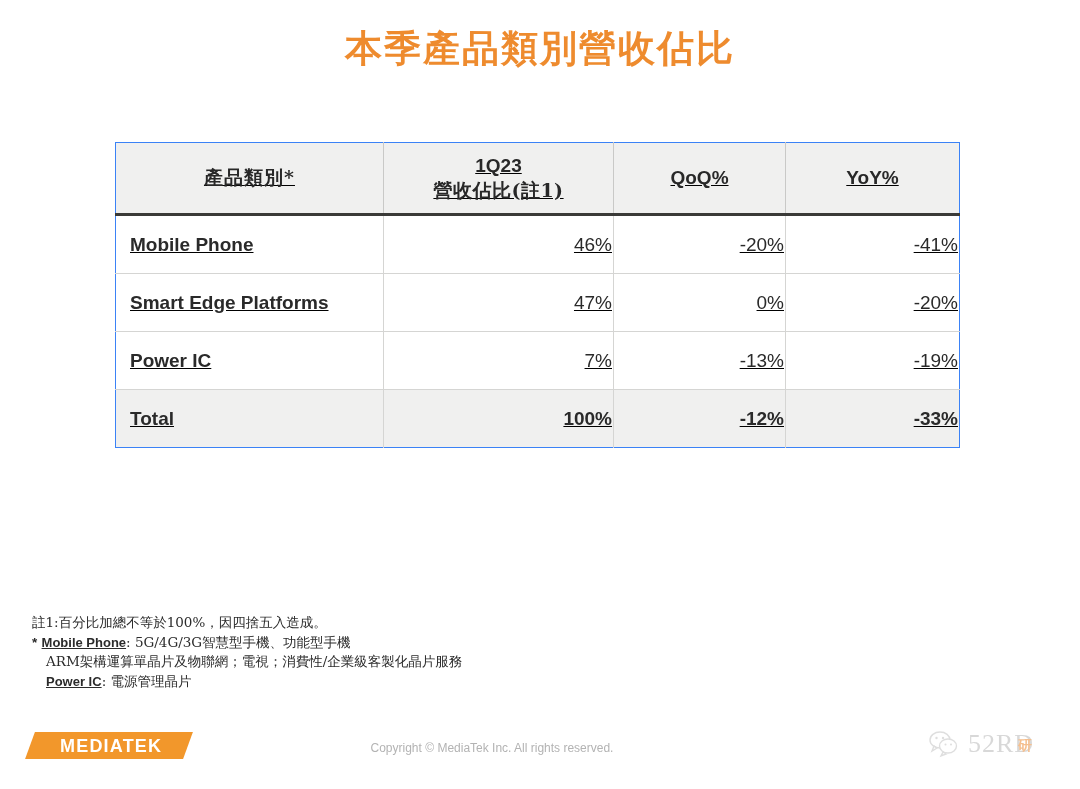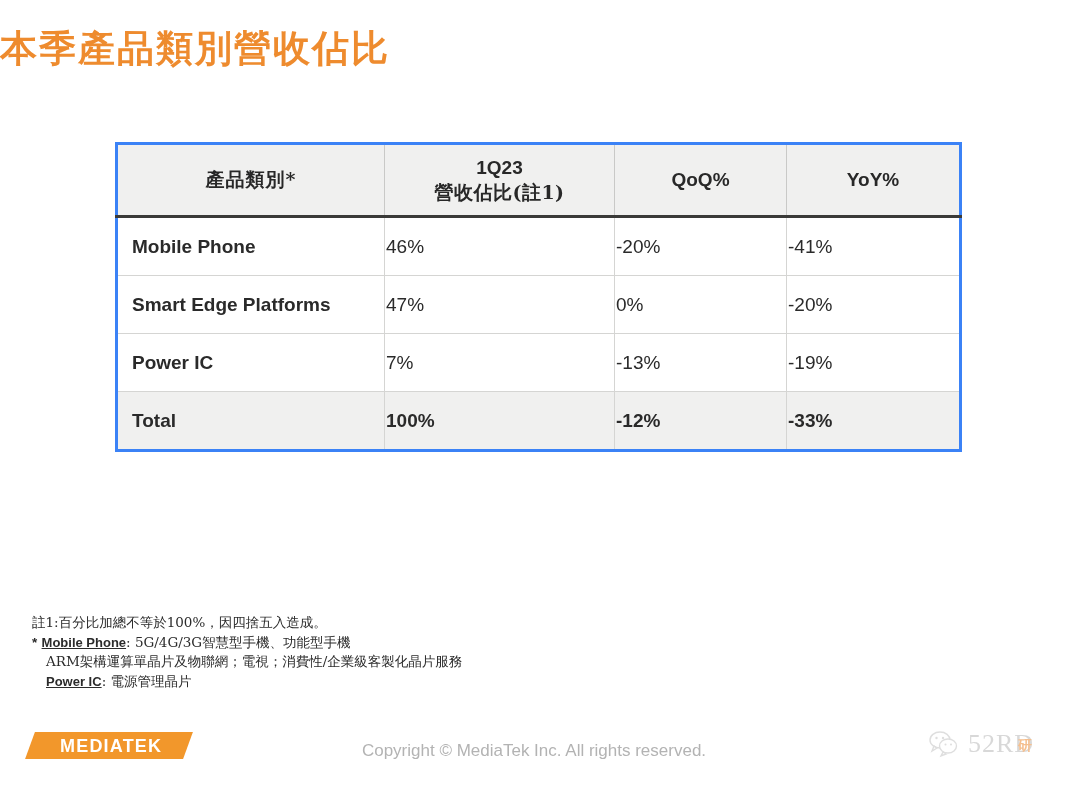--- a/index.html
+++ b/index.html
@@ -14,41 +14,43 @@
     overflow: hidden;
     position: relative;
   }
 
   
   .slide-title {
     position: absolute;
     top: 26px;
     left: 0;
     width: 1080px;
+    text-align: center;
     color: #EE8B2E;
     font-family: "DejaVu Serif", "Liberation Serif", serif;
     font-size: 37px;
     font-weight: bold;
     letter-spacing: 2px;
     line-height: 1.2;
     white-space: nowrap;
   }
 
   
   .data-table-wrap {
     position: absolute;
     left: 115px;
     top: 142px;
     width: 844px;
   }
   table.data-table {
     border-collapse: collapse;
     width: 844px;
     table-layout: fixed;
-    border: 3px solid #3b82f6;
+    border: 1px solid #3b82f6;
+    text-decoration: underline;
   }
   table.data-table col.c1 { width: 268px; }
   table.data-table col.c2 { width: 230px; }
   table.data-table col.c3 { width: 172px; }
   table.data-table col.c4 { width: 174px; }
 
   table.data-table thead th {
     background: #f0f0ef;
     border-bottom: 3px solid #3a3a38;
     border-right: 1px solid #c9c9c7;
@@ -84,21 +86,21 @@
   table.data-table tbody td:last-child { border-right: none; }
   table.data-table tbody tr:last-child td { border-bottom: none; }
 
   td.label-cell {
     text-align: left;
     padding-left: 14px;
     font-weight: bold;
     font-size: 19px;
   }
   td.num-cell {
-    text-align: left;
+    text-align: right;
     font-weight: normal;
   }
   tr.total-row td {
     background: #f0f0ef !important;
     font-weight: bold;
   }
   tr.total-row td.num-cell { font-weight: bold; }
 
   
   .footnotes {
@@ -143,23 +145,22 @@
     font-size: 18px;
     letter-spacing: 1.2px;
     line-height: 22px;
   }
   .copyright {
     position: absolute;
     left: 0;
     top: 741px;
     width: 984px;
     text-align: center;
-    font-size: 17px;
+    font-size: 12px;
     color: #b3b3b3;
-    margin-left: 42px;
   }
   .watermark {
     position: absolute;
     left: 928px;
     top: 728px;
     width: 140px;
     height: 36px;
     opacity: 0.55;
   }
   .wm-icon {

